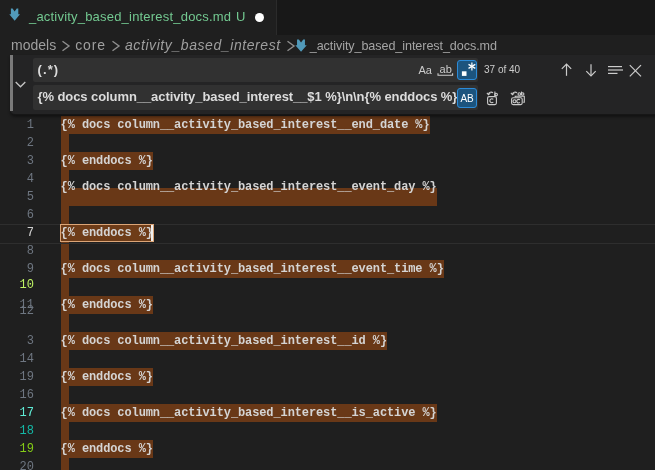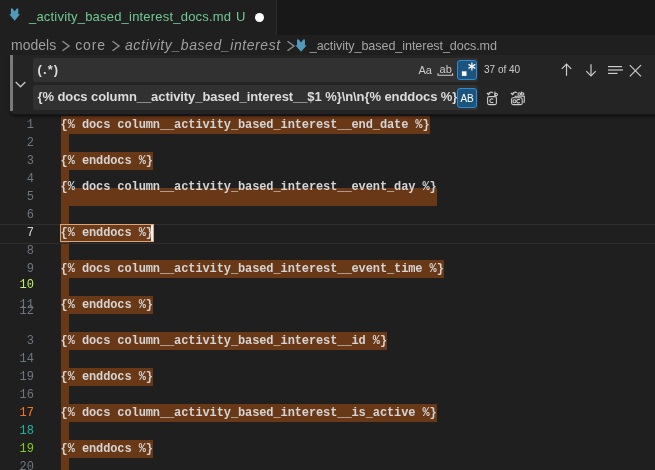--- a/index.html
+++ b/index.html
@@ -80,21 +80,21 @@
     <div class="lnum" style="top:302px;color:#6e7681">12</div>
     <div class="hl" style="top:314px;width:8.2px"></div>
     <div class="lnum" style="top:332px;color:#6e7681">3</div>
     <div class="hl" style="top:332px;width:326.6px"></div>
     <div class="lnum" style="top:350px;color:#6e7681">14</div>
     <div class="hl" style="top:350px;width:8.2px"></div>
     <div class="lnum" style="top:368px;color:#6e7681">19</div>
     <div class="hl" style="top:368px;width:92.3px"></div>
     <div class="lnum" style="top:386px;color:#6e7681">16</div>
     <div class="hl" style="top:386px;width:8.2px"></div>
-    <div class="lnum" style="top:404px;color:#f97316">17</div>
+    <div class="lnum" style="top:404px;color:#5eead4">17</div>
     <div class="hl" style="top:404px;width:376.29px"></div>
     <div class="lnum" style="top:422px;color:#14b8a6">18</div>
     <div class="hl" style="top:422px;width:8.2px"></div>
     <div class="lnum" style="top:440px;color:#84cc16">19</div>
     <div class="hl" style="top:440px;width:92.3px"></div>
     <div class="lnum" style="top:458px;color:#6e7681">20</div>
     <div class="hl" style="top:458px;width:8.2px"></div>
     <div class="abs" style="left:0;top:224px;width:655px;height:1px;background:#2e2e2e"></div>
     <div class="abs" style="left:0;top:242.5px;width:655px;height:1px;background:#2e2e2e"></div>
     <div class="abs" style="left:59.6px;top:223.5px;width:94.3px;height:18px;background:#6e3c18;border:1px solid #dba577;box-sizing:border-box"></div>

